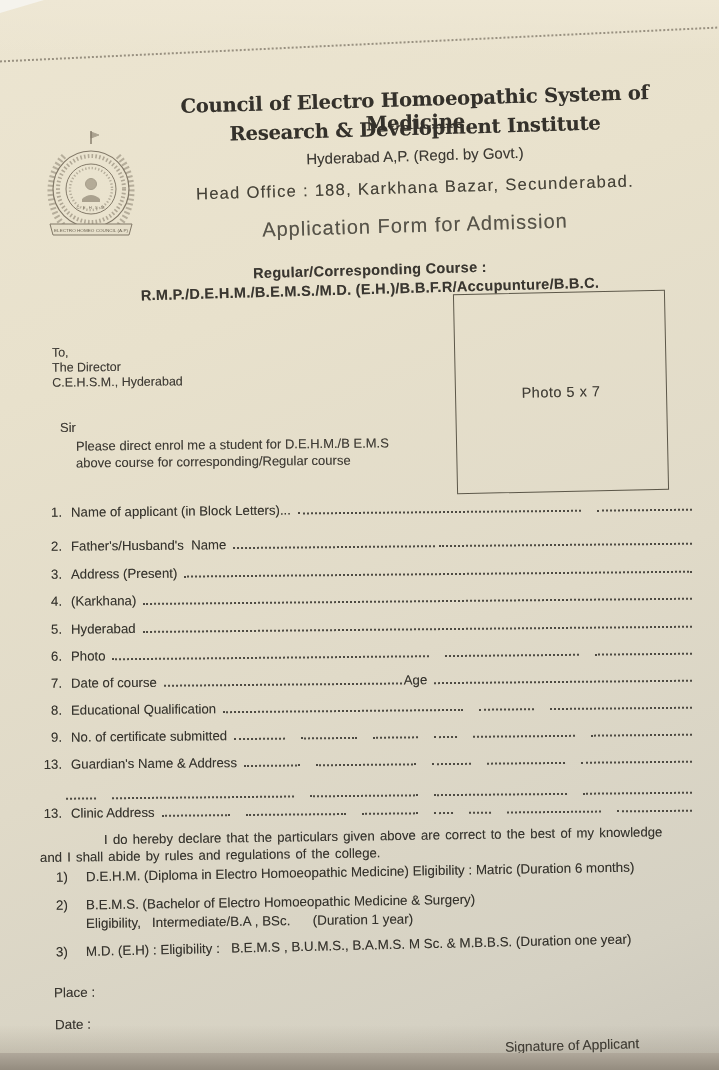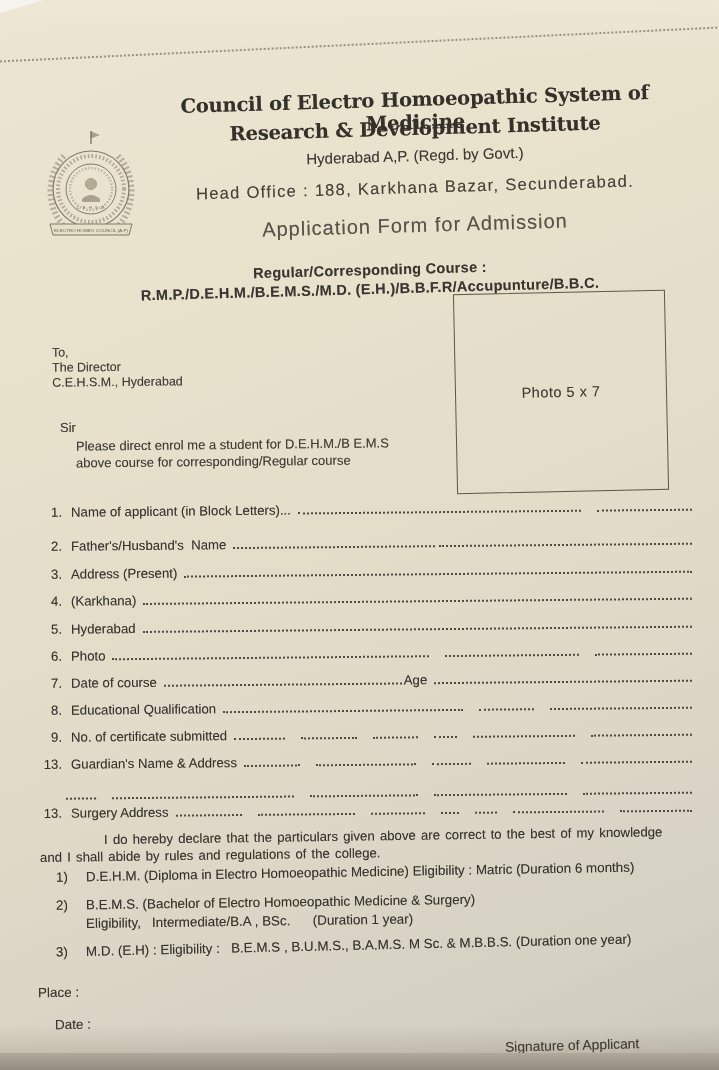--- a/index.html
+++ b/index.html
@@ -176,21 +176,21 @@
     <div class="frow ink" style="top:786px">
       <span style="flex:0 0 26px"></span>
       <span class="dots" style="flex:.25"></span>
       <span class="dots gap" style="flex:1.5"></span>
       <span class="dots gap" style="flex:.9"></span>
       <span class="dots gap" style="flex:1.1"></span>
       <span class="dots gap" style="flex:.9"></span>
     </div>
     <div class="frow ink" style="top:804px">
       <span class="fnum">13.</span>
-      <span class="flabel">Surgery Address</span>
+      <span class="flabel">Clinic Address</span>
       <span class="dots" style="flex:.55"></span>
       <span class="dots gap" style="flex:.8"></span>
       <span class="dots gap" style="flex:.45"></span>
       <span class="dots gap" style="flex:.15"></span>
       <span class="dots gap" style="flex:.18"></span>
       <span class="dots gap" style="flex:.75"></span>
       <span class="dots gap" style="flex:.6"></span>
     </div>
 
     <div class="abs decl ink" style="top:833px;padding-left:64px">I do hereby declare that the particulars given above are correct to the best of my knowledge</div>
@@ -205,20 +205,20 @@
       <span class="ntext">B.E.M.S. (Bachelor of Electro Homoeopathic Medicine &amp; Surgery)</span>
     </div>
     <div class="note ink" style="left:86px;top:916px;transform:rotate(-.8deg)">
       <span class="ntext">Eligibility,   Intermediate/B.A , BSc.      (Duration 1 year)</span>
     </div>
     <div class="note ink" style="left:38px;top:945px;transform:rotate(-1.3deg)">
       <span class="nnum">3)</span>
       <span class="ntext">M.D. (E.H) : Eligibility :   B.E.M.S , B.U.M.S., B.A.M.S. M Sc. &amp; M.B.B.S. (Duration one year)</span>
     </div>
 
-    <div class="abs foot ink" style="left:38px;top:985px">Place :</div>
+    <div class="abs foot ink" style="left:54px;top:985px">Place :</div>
     <div class="abs foot ink" style="left:55px;top:1017px">Date :</div>
     <div class="abs sig ink">Signature of Applicant</div>
 
     <div class="bottom-shade"></div>
   </div>
   <div class="table-edge"></div>
 </div>
 
 </body></html>

